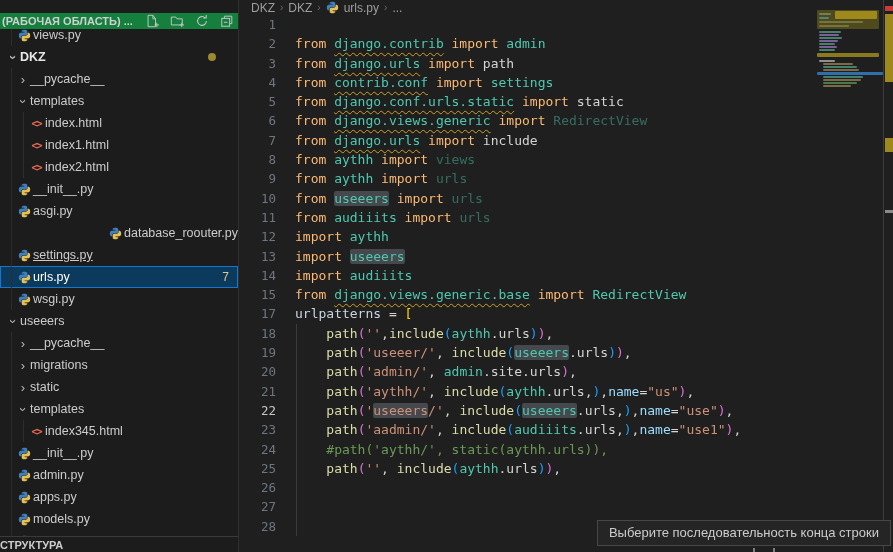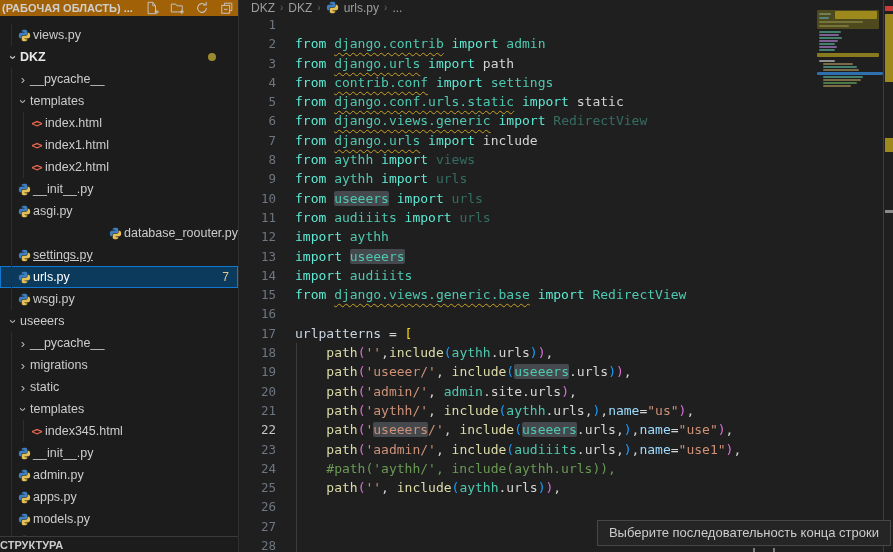--- a/index.html
+++ b/index.html
@@ -2,21 +2,21 @@
 <html><head>
 <meta charset="utf-8">
 <style>
   html,body{margin:0;padding:0;background:#111;}
   #app{position:relative;width:893px;height:552px;background:#1f1f1f;overflow:hidden;
        font-family:"Liberation Sans",sans-serif;color:#ccc;}
 
   
   .sidebar{position:absolute;left:0;top:0;width:239px;height:552px;background:#1c1c1c;
            border-right:1px solid #2f2f2f;box-sizing:border-box;}
-  .sb-header{position:absolute;top:0;left:0;right:0;height:16px;background:#a16207;z-index:6;
+  .sb-header{position:absolute;top:13px;left:0;right:0;height:16px;background:#15803d;z-index:6;
              display:flex;align-items:center;padding:0 4px 0 2px;font-size:11px;font-weight:bold;
              color:#cfcfcf;white-space:nowrap;}
   .sb-actions{margin-left:auto;display:flex;gap:11px;align-items:center;}
   .sb-actions svg{display:block;}
   .tree{position:absolute;top:24px;left:0;right:0;z-index:1;}
   .row{height:22px;display:flex;align-items:center;position:relative;font-size:12.5px;
        color:#cccccc;cursor:pointer;box-sizing:border-box;}
   .row .g1{position:absolute;left:11px;top:0;bottom:0;width:1px;background:#2d2d2d;}
   .row .g2{position:absolute;left:23px;top:0;bottom:0;width:1px;background:#2d2d2d;}
   .row.selected{background:#0b3a5d;outline:1px solid #1177cf;outline-offset:-1px;color:#ffffff;}
@@ -36,21 +36,21 @@
   .breadcrumb{height:15px;display:flex;align-items:center;font-size:12px;color:#9d9d9d;
               padding-left:12px;gap:5px;}
   .bc-item{cursor:pointer;}
   .bc-sep{color:#696969;font-size:10px;}
   .code{position:absolute;top:15px;left:0;right:75px;font-family:"DejaVu Sans Mono",monospace;
         font-size:13px;}
   .code-line{height:19.3px;line-height:19.3px;white-space:pre;position:relative;padding-left:56px;}
   .code-line.guide::before{content:"";position:absolute;left:57px;top:0;bottom:0;border-left:1px solid #3b3b3b;}
   .ln{position:absolute;left:0;top:0;width:37px;text-align:right;color:#6e7681;font-size:12.5px;}
   .ln.active{color:#c6c6c6;}
-  .kw{color:#5eead4}.mod{color:#4EC9B0}.txt{color:#d4d4d4}.fn{color:#DCDCAA}
+  .kw{color:#fdba74}.mod{color:#4EC9B0}.txt{color:#d4d4d4}.fn{color:#DCDCAA}
   .str{color:#CE9178}.prop{color:#9CDCFE}.v{color:#c9d6e2}
   .b1{color:#FFD700}.b2{color:#DA70D6}.b3{color:#179FFF}.cm{color:#6A9955}
   .dim{color:#4EC9B0;opacity:.45}
   .hl{color:#4EC9B0;background:#45494d;border-radius:2px;}
   .sh{color:#CE9178;background:#45494d;border-radius:2px;}
   .modw{color:#4EC9B0;text-decoration:underline wavy #c8a425;text-decoration-thickness:1px;
         text-underline-offset:4px;}
 
   
   .minimap{position:absolute;top:10px;right:10px;width:66px;height:115px;cursor:pointer;}
@@ -310,29 +310,28 @@
         <div class="code-line"><span class="ln">6</span><span class="kw">from </span><span class="modw">django.views.generic</span><span class="kw"> import </span><span class="dim">RedirectView</span></div>
         <div class="code-line"><span class="ln">7</span><span class="kw">from </span><span class="modw">django.urls</span><span class="kw"> import </span><span class="txt">include</span></div>
         <div class="code-line"><span class="ln">8</span><span class="kw">from </span><span class="mod">aythh</span><span class="kw"> import </span><span class="dim">views</span></div>
         <div class="code-line"><span class="ln">9</span><span class="kw">from </span><span class="mod">aythh</span><span class="kw"> import </span><span class="dim">urls</span></div>
         <div class="code-line"><span class="ln">10</span><span class="kw">from </span><span class="hl">useeers</span><span class="kw"> import </span><span class="dim">urls</span></div>
         <div class="code-line"><span class="ln">11</span><span class="kw">from </span><span class="mod">audiiits</span><span class="kw"> import </span><span class="dim">urls</span></div>
         <div class="code-line"><span class="ln">12</span><span class="kw">import </span><span class="mod">aythh</span></div>
         <div class="code-line"><span class="ln">13</span><span class="kw">import </span><span class="hl">useeers</span></div>
         <div class="code-line"><span class="ln">14</span><span class="kw">import </span><span class="mod">audiiits</span></div>
         <div class="code-line"><span class="ln">15</span><span class="kw">from </span><span class="modw">django.views.generic.base</span><span class="kw"> import </span><span class="mod">RedirectView</span></div>
-        <div class="code-line"><span class="ln">16</span></div>
         <div class="code-line"><span class="ln">17</span><span class="v">urlpatterns</span><span class="txt"> = </span><span class="b1">[</span></div>
         <div class="code-line guide"><span class="ln">18</span><span class="txt">    </span><span class="fn">path</span><span class="b2">(</span><span class="str">''</span><span class="txt">,</span><span class="fn">include</span><span class="b3">(</span><span class="mod">aythh</span><span class="txt">.urls</span><span class="b3">)</span><span class="b2">)</span><span class="txt">,</span></div>
         <div class="code-line guide"><span class="ln">19</span><span class="txt">    </span><span class="fn">path</span><span class="b2">(</span><span class="str">'useeer/'</span><span class="txt">, </span><span class="fn">include</span><span class="b3">(</span><span class="hl">useeers</span><span class="txt">.urls</span><span class="b3">)</span><span class="b2">)</span><span class="txt">,</span></div>
         <div class="code-line guide"><span class="ln">20</span><span class="txt">    </span><span class="fn">path</span><span class="b2">(</span><span class="str">'admin/'</span><span class="txt">, </span><span class="mod">admin</span><span class="txt">.site.urls</span><span class="b2">)</span><span class="txt">,</span></div>
         <div class="code-line guide"><span class="ln">21</span><span class="txt">    </span><span class="fn">path</span><span class="b2">(</span><span class="str">'aythh/'</span><span class="txt">, </span><span class="fn">include</span><span class="b3">(</span><span class="mod">aythh</span><span class="txt">.urls,</span><span class="b3">)</span><span class="txt">,</span><span class="prop">name</span><span class="txt">=</span><span class="str">"us"</span><span class="b2">)</span><span class="txt">,</span></div>
         <div class="code-line guide"><span class="ln active">22</span><span class="txt">    </span><span class="fn">path</span><span class="b2">(</span><span class="str">'</span><span class="sh">useeers</span><span class="str">/'</span><span class="txt">, </span><span class="fn">include</span><span class="b3">(</span><span class="hl">useeers</span><span class="txt">.urls,</span><span class="b3">)</span><span class="txt">,</span><span class="prop">name</span><span class="txt">=</span><span class="str">"use"</span><span class="b2">)</span><span class="txt">,</span></div>
         <div class="code-line guide"><span class="ln">23</span><span class="txt">    </span><span class="fn">path</span><span class="b2">(</span><span class="str">'aadmin/'</span><span class="txt">, </span><span class="fn">include</span><span class="b3">(</span><span class="mod">audiiits</span><span class="txt">.urls,</span><span class="b3">)</span><span class="txt">,</span><span class="prop">name</span><span class="txt">=</span><span class="str">"use1"</span><span class="b2">)</span><span class="txt">,</span></div>
-        <div class="code-line guide"><span class="ln">24</span><span class="txt">    </span><span class="cm">#path('aythh/', include(aythh.urls)),</span></div>
+        <div class="code-line guide"><span class="ln">24</span><span class="txt">    </span><span class="cm">#path('aythh/', static(aythh.urls)),</span></div>
         <div class="code-line guide"><span class="ln">25</span><span class="txt">    </span><span class="fn">path</span><span class="b2">(</span><span class="str">''</span><span class="txt">, </span><span class="fn">include</span><span class="b3">(</span><span class="mod">aythh</span><span class="txt">.urls</span><span class="b3">)</span><span class="b2">)</span><span class="txt">,</span></div>
         <div class="code-line guide"><span class="ln">26</span></div>
         <div class="code-line guide"><span class="ln">27</span></div>
         <div class="code-line guide"><span class="ln">28</span></div>
       </div>
 
     <div class="minimap">
       <div style="left:0;top:0;width:62px;height:19px;background:#4e4a1d"></div>
       <div style="left:18px;top:1px;width:42px;height:8px;background:#9e8a1c"></div>
       <div style="left:2px;top:3px;width:12px;height:2px;background:#6f7f5a"></div>

